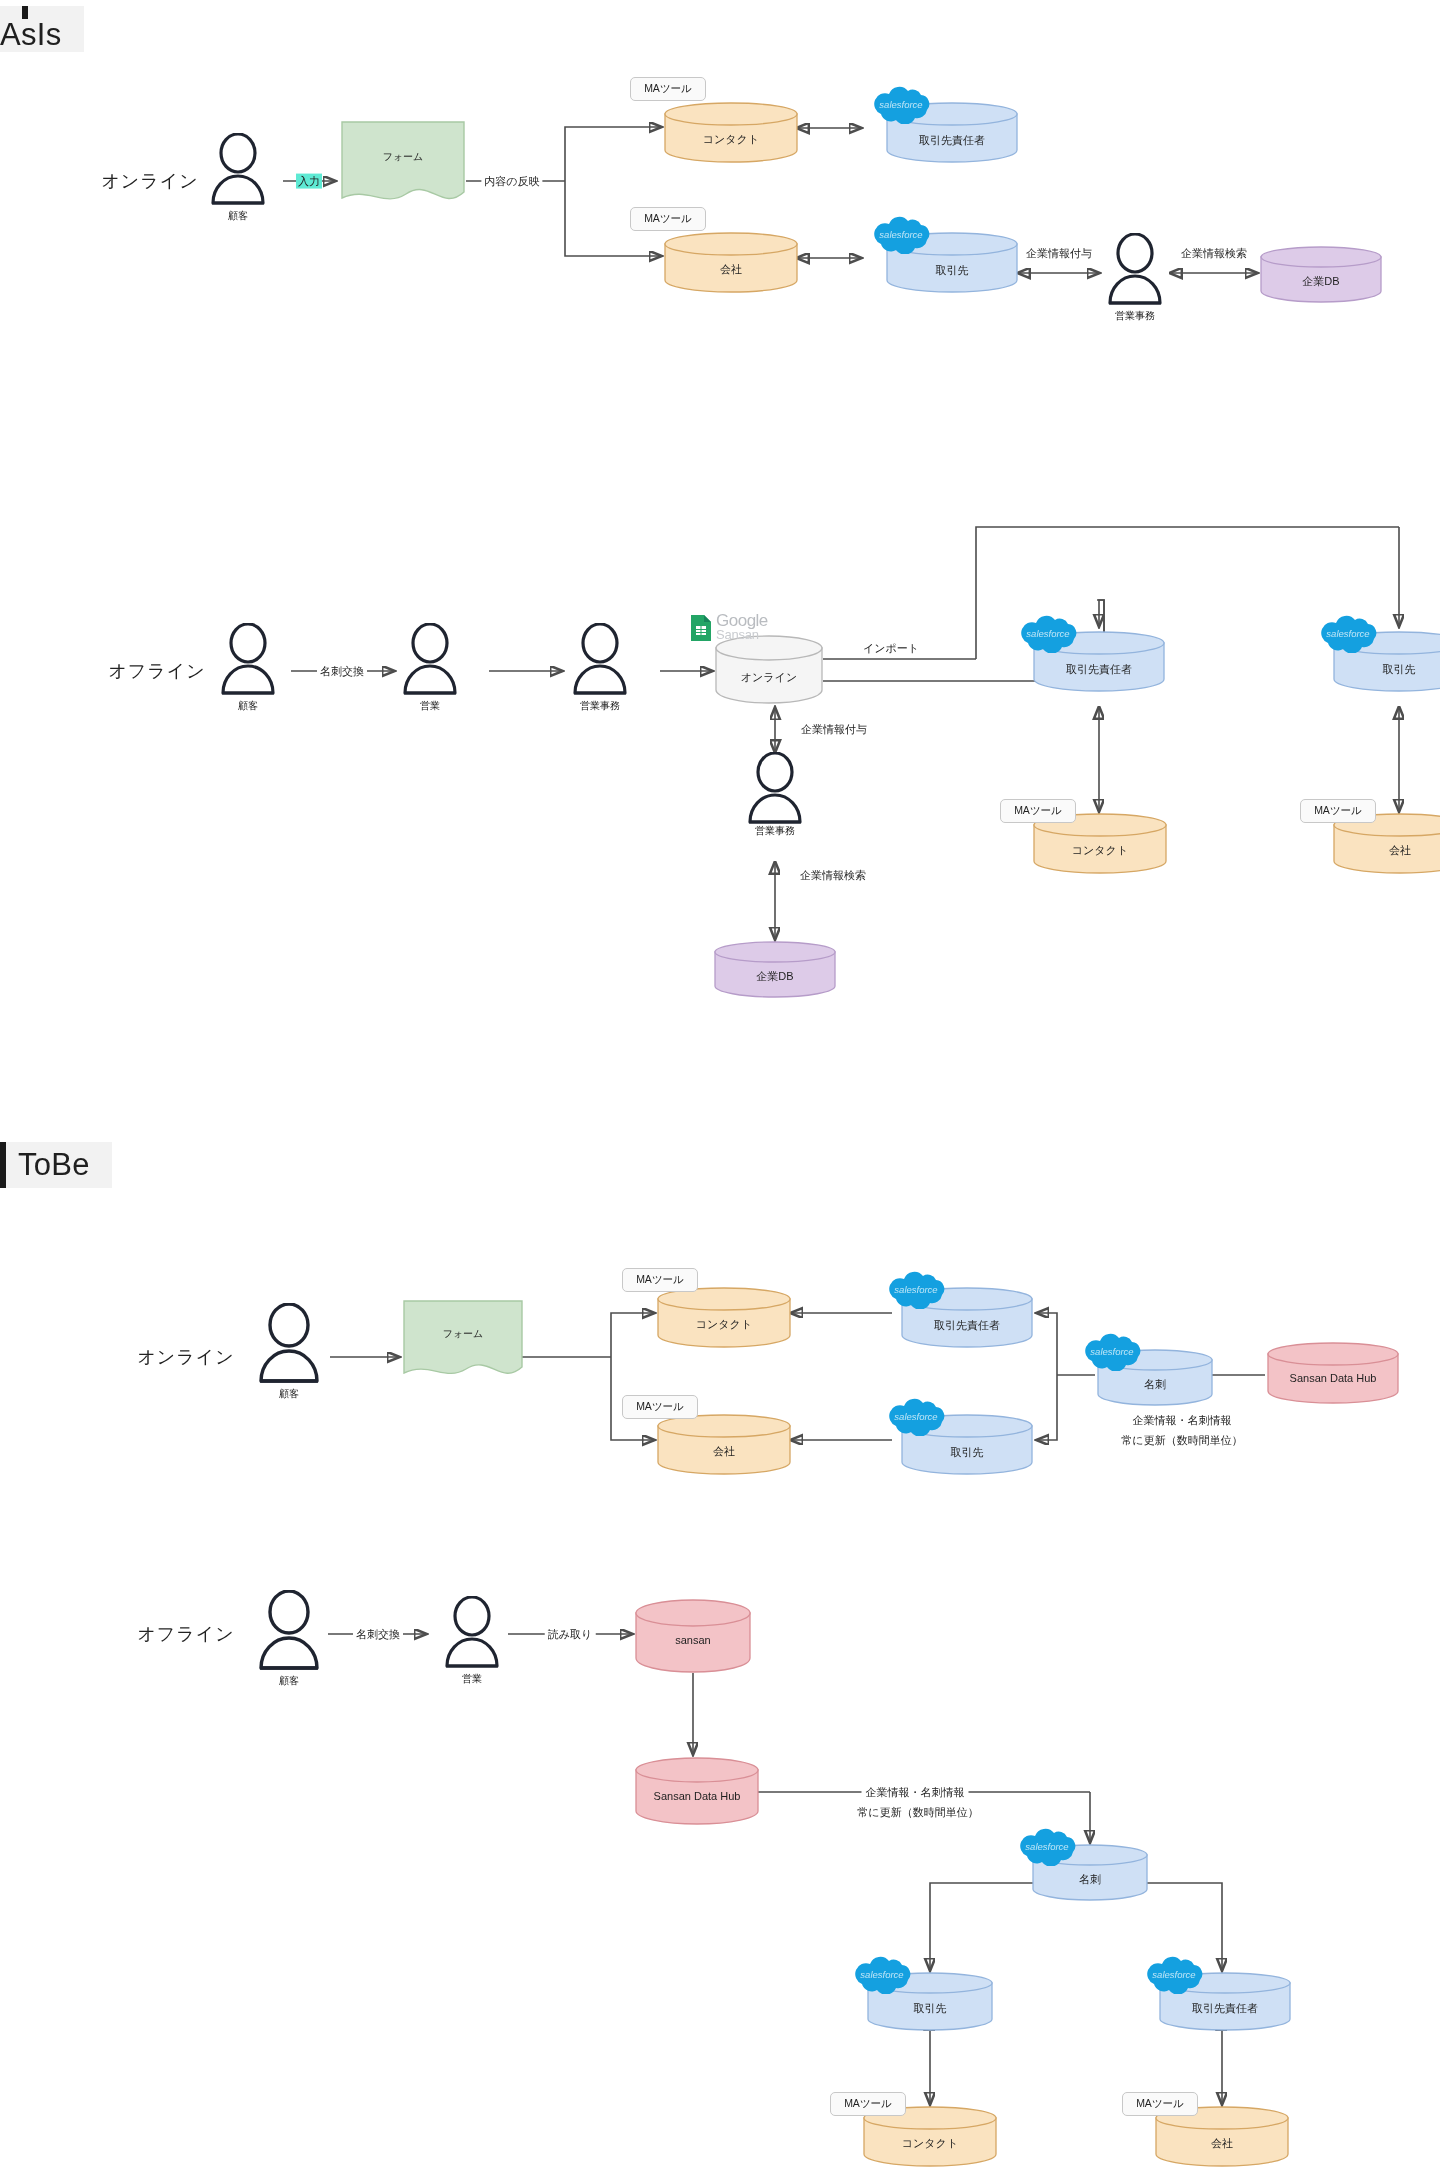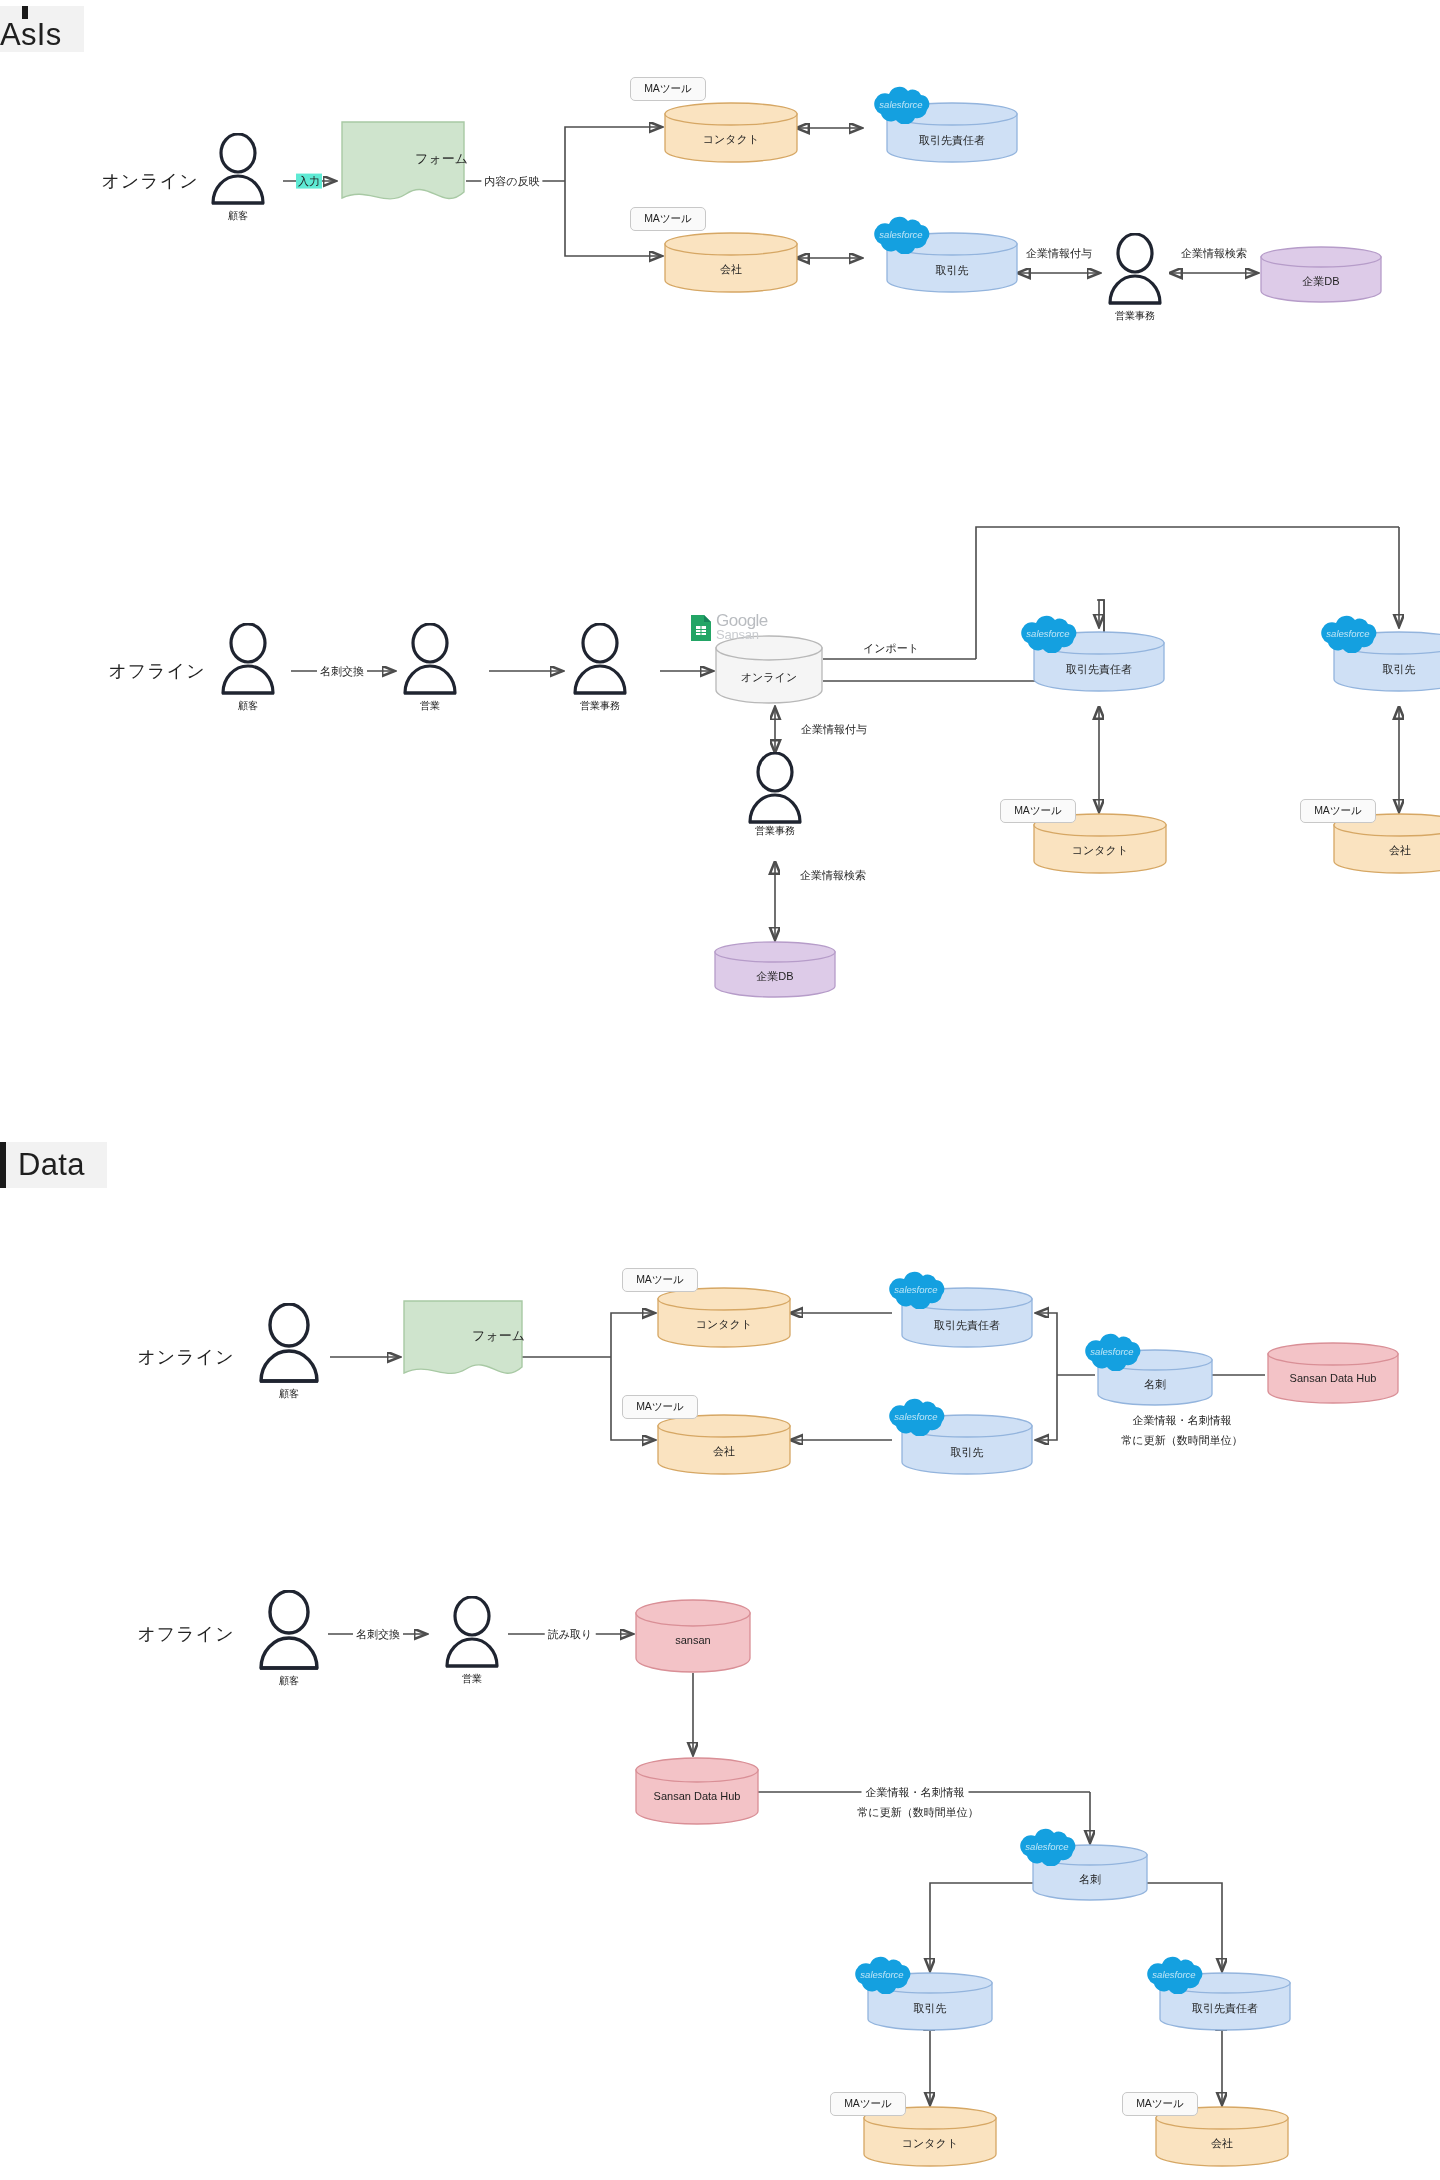--- a/index.html
+++ b/index.html
@@ -78,22 +78,22 @@
     font-size: 11px;
     color: #1f1f1f;
     white-space: nowrap;
   }
 
   
   .formshape { position: absolute; }
   .formshape .f-label {
     position: absolute;
     left: 0; right: 0;
-    text-align: right;
-    font-size: 13px;
+    text-align: center;
+    font-size: 10px;
     color: #1f1f1f;
   }
 
   
   .chip {
     position: absolute;
     background: #fafafa;
     border: 1px solid #c8c8c8;
     border-radius: 5px;
     font-size: 10.5px;
@@ -221,21 +221,21 @@
     <line x1="1222" y1="2018" x2="1222" y2="2105" marker-end="url(#ah)" marker-start="url(#ah-start)"></line>
   </svg>
 
   <div class="section-header" style="left:0px; top:6px;flex-direction:column;">
     <div class="bar"></div>
     <div class="label">AsIs</div>
   </div>
 
   <div class="section-header" style="left:0px; top:1142px;">
     <div class="bar"></div>
-    <div class="label">Data</div>
+    <div class="label">ToBe</div>
   </div>
 
   <div class="txt lane c" style="left:150px; top:181px;">オンライン</div>
 
   <div class="person" style="left:208px; top:133px; width:60px;">
     <svg width="60" height="74" viewBox="0 0 60 74">
       <ellipse cx="30" cy="20" rx="17" ry="19" fill="#fff" stroke="#1f2430" stroke-width="3.2"></ellipse>
       <path d="M5,70 a25,27 0 0 1 50,0 z" fill="#fff" stroke="#1f2430" stroke-width="3.2" stroke-linejoin="round"></path>
       <line x1="4" y1="70" x2="56" y2="70" stroke="#1f2430" stroke-width="3.2"></line>
     </svg>

